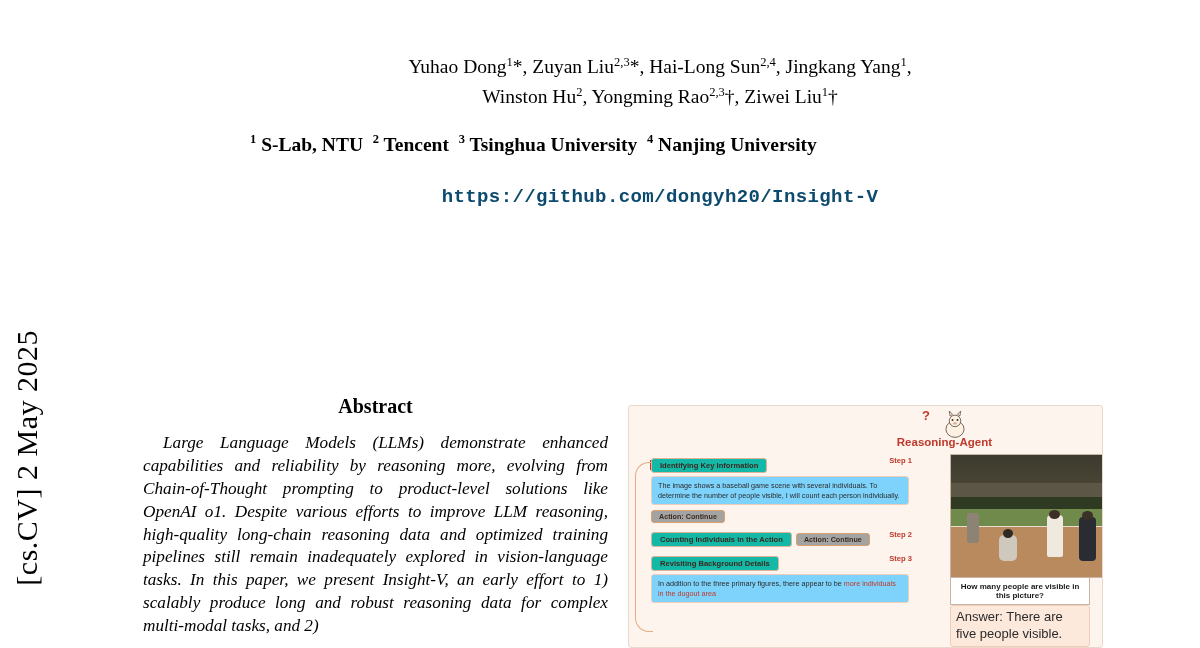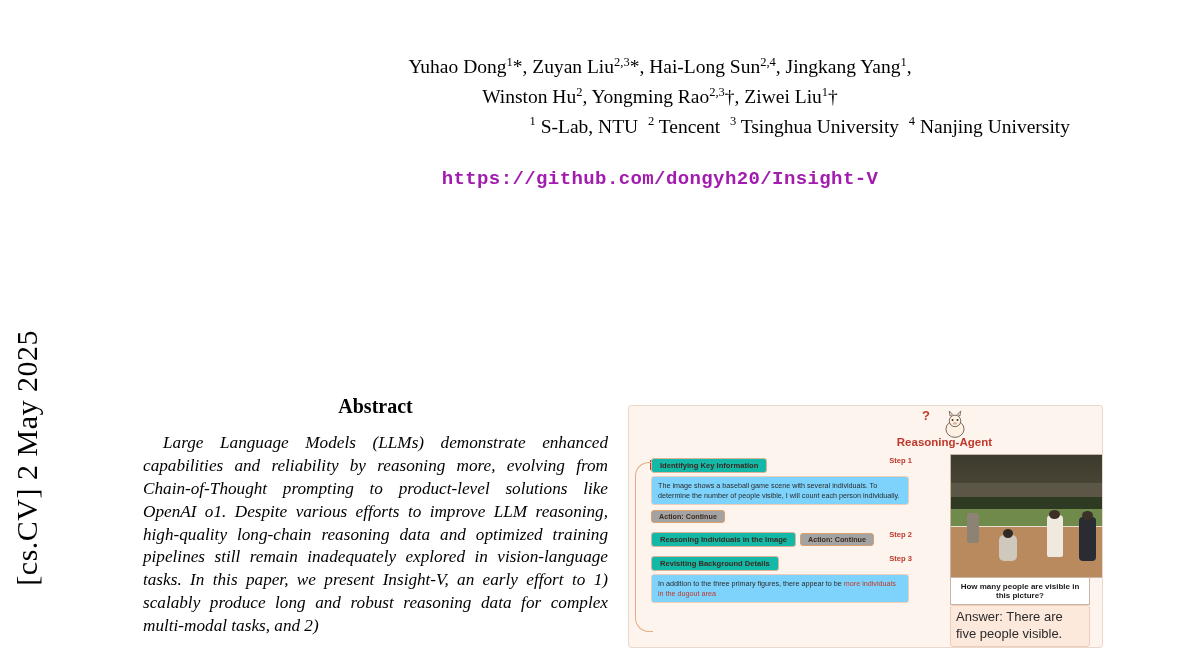--- a/index.html
+++ b/index.html
@@ -55,35 +55,36 @@
   .authors {
     margin: 52px auto 0 auto;
     width: 780px;
     text-align: center;
     font-size: 19.5px;
     line-height: 1.55;
   }
   .authors .line { white-space: nowrap; }
   .authors sup { font-size: 12.5px; vertical-align: super; }
   .affils {
-    margin: 2px auto 0 auto;
+    margin: 20px auto 0 auto;
     width: 820px;
-    text-align: right;
+    text-align: left;
     font-size: 19.5px;
     white-space: nowrap;
+    font-weight: bold;
   }
   .affils sup { font-size: 12.5px; vertical-align: super; }
 
   .url {
     margin: 30px auto 0 auto;
     text-align: center;
     font-family: "Liberation Mono", monospace;
     font-size: 19px;
     font-weight: bold;
-    color: #a21caf;
+    color: #0c4a6e;
     letter-spacing: 0.4px;
   }
 
   
   .columns {
     position: absolute;
     top: 395px;
     left: 0;
     width: 1080px;
     height: 253px;
@@ -326,21 +327,21 @@
         <div class="chain">
 
           <div class="step-row">
             <span class="step-head">Identifying Key Information</span>
             <span class="step-tag">Step 1</span>
             <div class="step-body">The image shows a baseball game scene with several individuals. To determine the number of people visible, I will count each person individually.</div>
             <span class="action-pill">Action: Continue</span>
           </div>
 
           <div class="step-row">
-            <span class="step-head">Reasoning Individuals in the Image</span>
+            <span class="step-head">Counting Individuals in the Action</span>
             <span class="step-tag">Step 2</span>
             <span class="action-pill">Action: Continue</span>
           </div>
 
           <div class="step-row">
             <span class="step-head">Revisiting Background Details</span>
             <span class="step-tag">Step 3</span>
             <div class="step-body"><span>In addition to the three primary figures, there appear to be </span><span class="hl">more individuals in the dugout area</span></div>
             
           </div>

